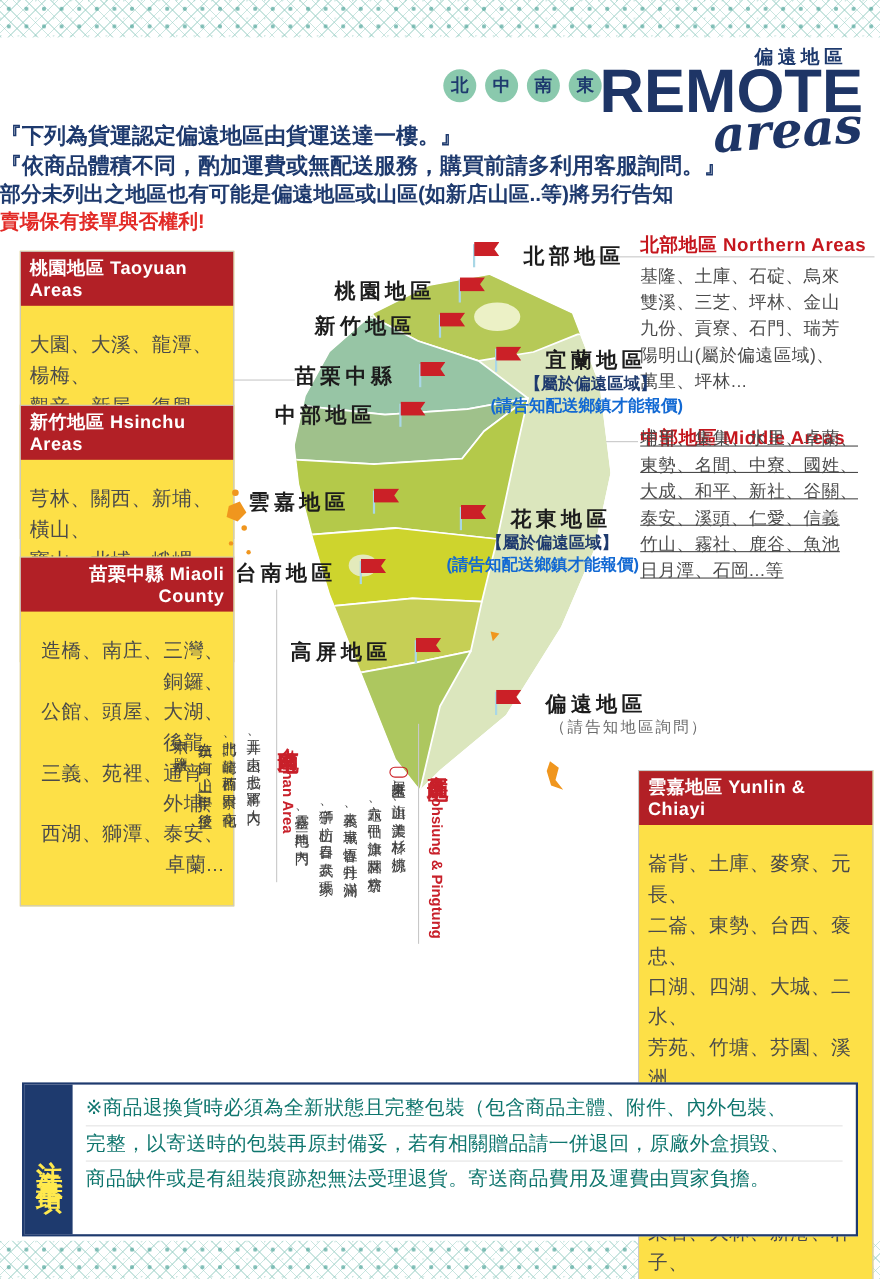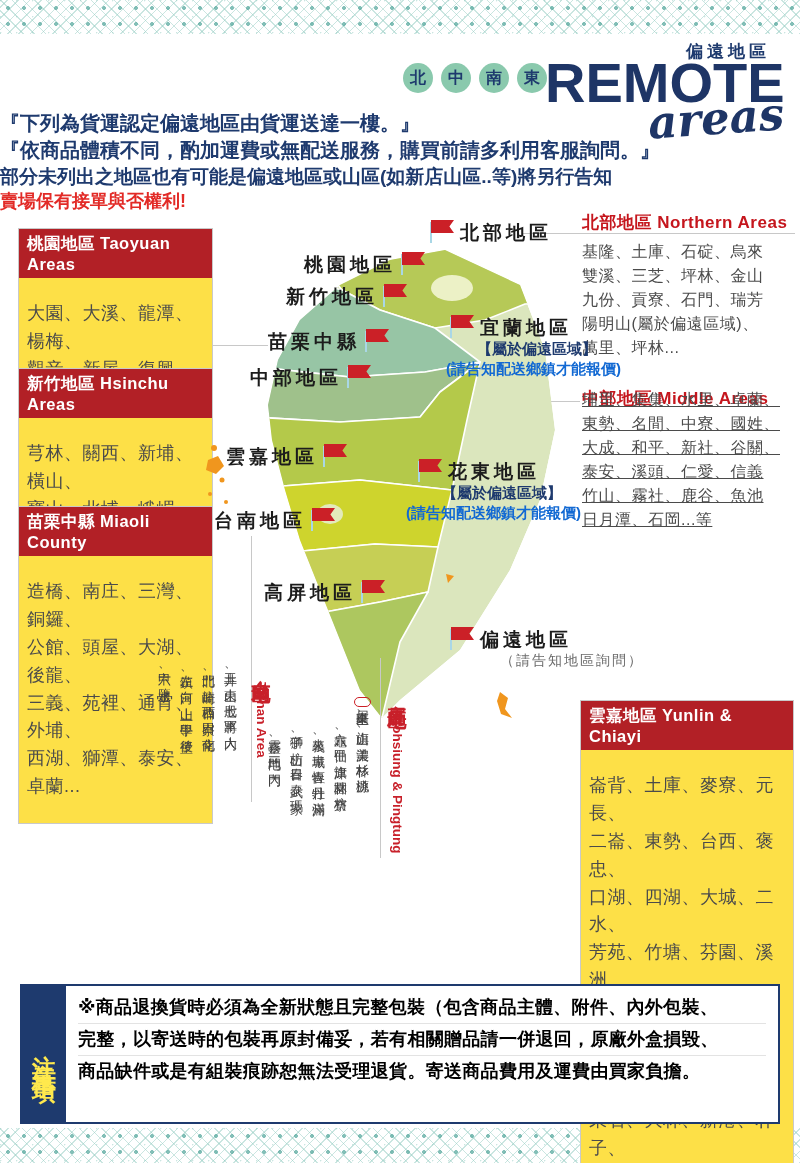--- a/index.html
+++ b/index.html
@@ -32,21 +32,21 @@
   .rbox .hd{background:#b22026;color:#ffffff;font-weight:bold;font-size:16.5px;
             padding:4px 8px;letter-spacing:0.5px;}
   .rbox .bd{padding:22px 8px;color:#4b4b4b;font-size:18px;line-height:1.55;
             white-space:pre-line;letter-spacing:0.5px;}
   
   .rtitle{color:#c5161d;font-weight:bold;font-size:17px;letter-spacing:0.5px;}
   .rbody{color:#4b4b4b;font-size:16px;line-height:1.5;white-space:pre-line;letter-spacing:0.5px;}
   .thinline{background:#c8c8c8;height:1px;}
   .vthin{background:#c8c8c8;width:1px;}
   
-  .maplabel{display:flex;align-items:flex-start;gap:5px;
+  .maplabel{display:flex;align-items:flex-start;gap:21px;
             font-family:"Liberation Serif","DejaVu Serif",serif;font-weight:bold;
             font-size:19px;letter-spacing:4px;color:#1c1c1c;white-space:nowrap;}
   .flag{position:relative;width:25px;height:24px;flex:0 0 25px;}
   .flag .pole{position:absolute;left:0;top:2px;width:2px;height:21px;background:#a9d7e6;}
   .flag .cloth{position:absolute;left:1px;top:0;width:23px;height:13px;background:#cb2027;
                clip-path:polygon(0 0,100% 0,80% 50%,100% 100%,0 100%);}
   .subnavy{color:#1e3a6e;font-weight:bold;font-size:15px;white-space:nowrap;}
   .subblue{color:#1269d3;font-weight:bold;font-size:15px;white-space:nowrap;}
   .subgray{color:#6b6b6b;font-family:"Liberation Serif",serif;font-size:14px;
            letter-spacing:2px;white-space:nowrap;}
@@ -56,21 +56,21 @@
   .vtitle .en{font-size:13.5px;margin-top:6px;}
   .vcol{writing-mode:vertical-rl;color:#3f3f3f;font-size:13px;letter-spacing:1px;
         white-space:nowrap;line-height:20px;}
   .circled{border:1.5px solid #cc2026;border-radius:10px;padding:2px 0;}
   
   .notice{left:20px;top:984px;width:756px;height:136px;border:2px solid #1e3a6e;
           display:flex;background:#ffffff;}
   .notice .bar{width:44px;background:#1e3a6e;color:#ffe94d;display:flex;
                align-items:center;justify-content:center;}
   .notice .bar span{writing-mode:vertical-rl;font-weight:bold;font-size:24px;letter-spacing:9px;}
-  .notice .txt{flex:1;padding:6px 12px 0 12px;color:#000000;font-weight:bold;font-size:18px;}
+  .notice .txt{flex:1;padding:6px 12px 0 12px;color:#0f766e;font-weight:normal;font-size:18px;}
   .notice .txt .ln{height:31px;line-height:31px;border-bottom:1px solid #e3e3e3;
                    white-space:nowrap;letter-spacing:0.3px;}
   .notice .txt .ln:last-child{border-bottom:none;}
 </style>
 </head>
 <body>
 
 <div class="abs lattice" style="top:0;"></div>
 <div class="abs lattice" style="top:1128;top:1128px;height:35px;"></div>
 
@@ -94,21 +94,21 @@
   <div class="bd">大園、大溪、龍潭、楊梅、
 觀音、新屋、復興、五峰、
 尖石、六福村、大霸...</div>
 </div>
 <div class="abs rbox" style="left:18px;top:368px;width:193px;">
   <div class="hd"><span>新竹地區</span><span> Hsinchu Areas</span></div>
   <div class="bd" style="min-height:96px;">芎林、關西、新埔、橫山、
 寶山、北埔、峨嵋、內灣、
 湖口、新豐...</div>
 </div>
-<div class="abs rbox" style="left:18px;top:506px;width:193px;">
+<div class="abs rbox" style="left:18px;top:506px;width:193px;text-align:right;">
   <div class="hd"><span>苗栗中縣</span><span> Miaoli County</span></div>
   <div class="bd">造橋、南庄、三灣、銅鑼、
 公館、頭屋、大湖、後龍、
 三義、苑裡、通宵、外埔、
 西湖、獅潭、泰安、卓蘭...</div>
 </div>
 
 <div class="abs rtitle" style="left:582px;top:211px;">北部地區 Northern Areas</div>
 <div class="abs thinline" style="left:522px;top:233px;width:273px;"></div>
 <div class="abs rbody" style="left:582px;top:240px;width:215px;">基隆、土庫、石碇、烏來

